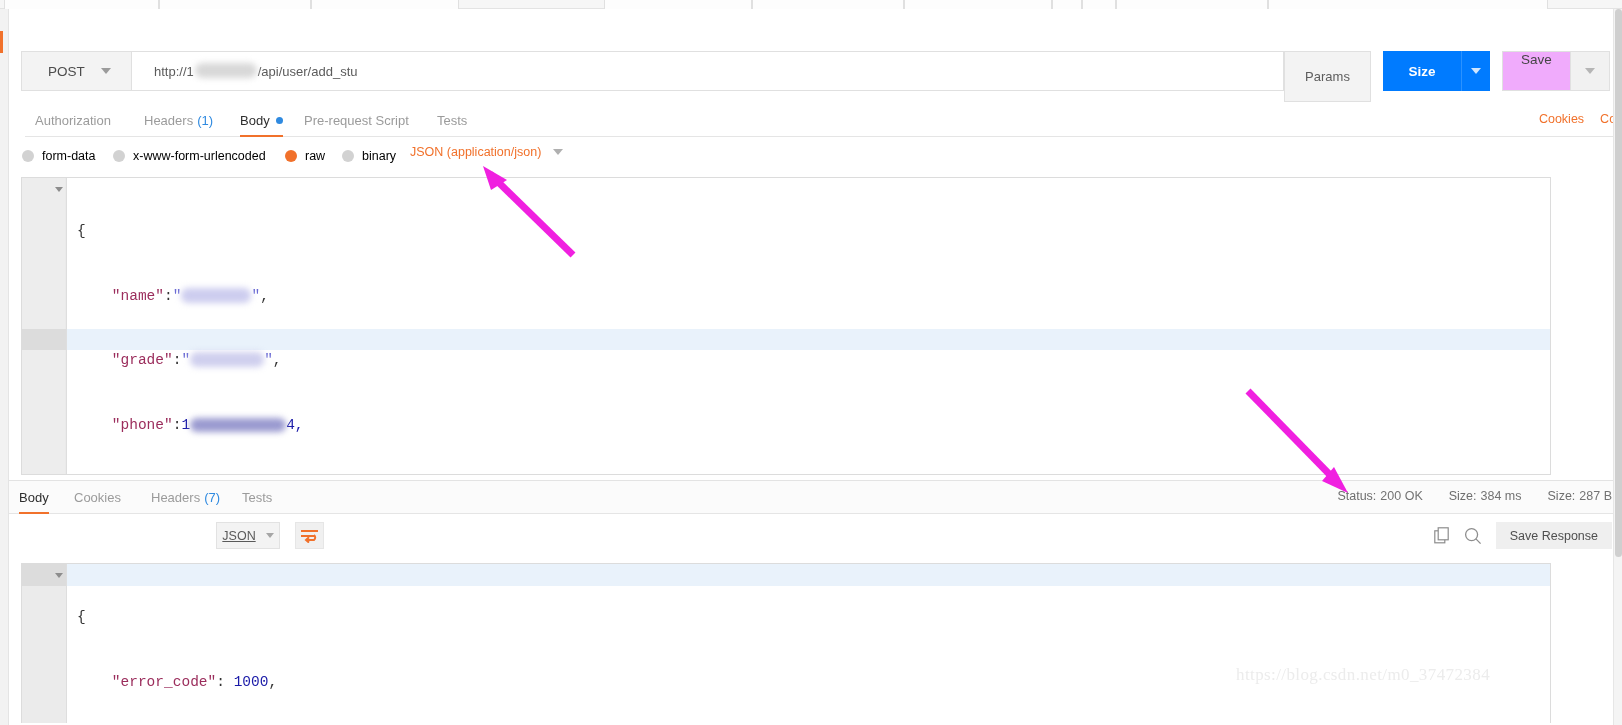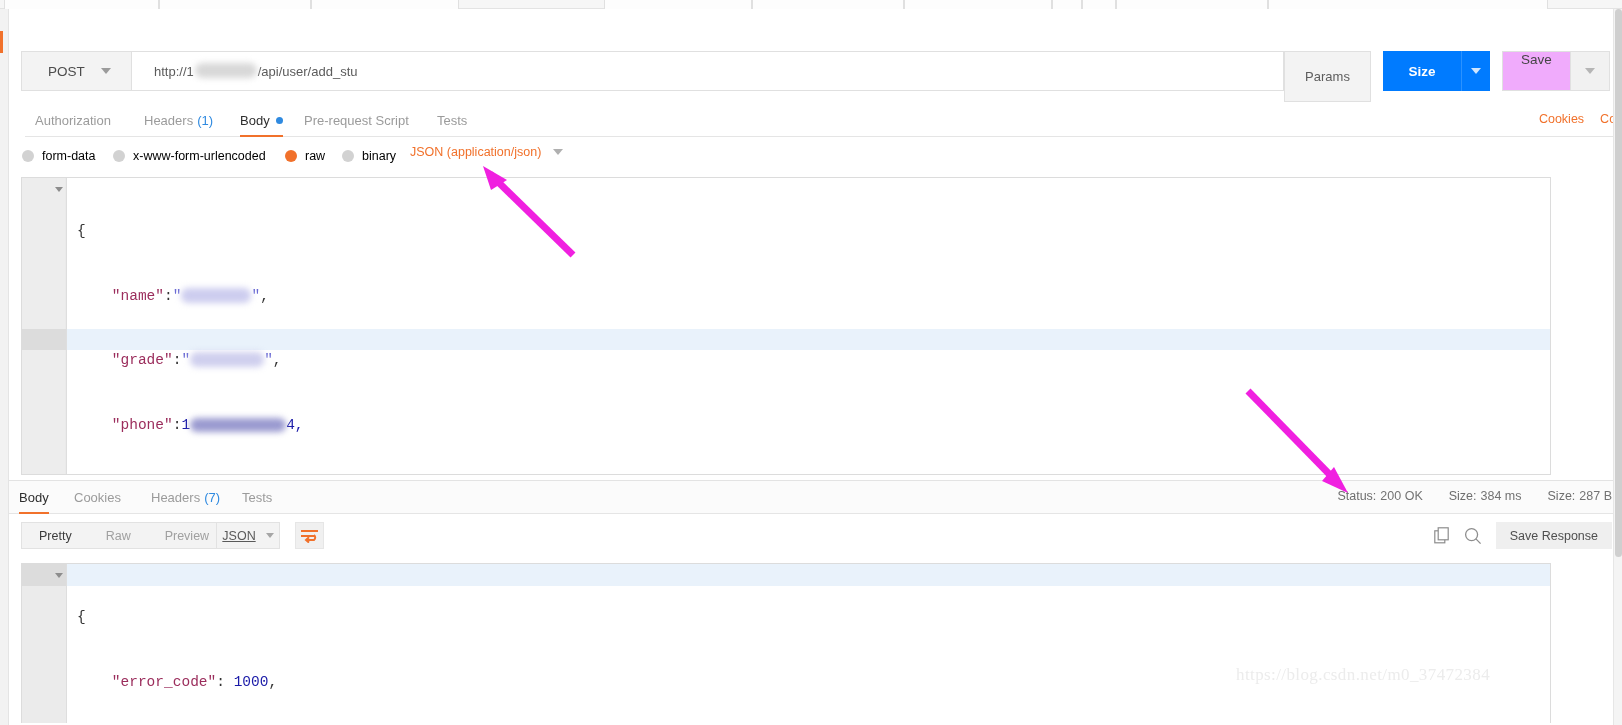--- a/index.html
+++ b/index.html
@@ -569,31 +569,20 @@
       <div class="rsptab" style="left:233px;">
         <span>Tests</span>
       </div>
 
       <div class="statusbar">
         <span class="grp"><span>Status:</span><span class="v">200 OK</span></span><span class="grp"><span>Size:</span><span class="v">384 ms</span></span><span class="grp"><span>Size:</span><span class="v">287 B</span></span>
       </div>
     </div>
 
     <div class="rtoolbar">
-      <div class="segbox">
-        <div class="seg active">
-            <span>Pretty</span>
-          </div>
-        <div class="seg">
-            <span>Raw</span>
-          </div>
-        <div class="seg">
-            <span>Preview</span>
-          </div>
-      </div>
       <div class="fmtdd">
         <span>JSON</span>
         <span class="fcar"></span>
       </div>
       <div class="wrapbtn">
         <svg width="17" height="14" viewBox="0 0 17 14">
           <rect x="0" y="1" width="17" height="2" fill="#f1712b"></rect>
           <rect x="0" y="6" width="14" height="2" fill="#f1712b"></rect>
           <path d="M13 6 a3.2 3.2 0 0 1 0 5 L6 11" stroke="#f1712b" stroke-width="2" fill="none"></path>
           <path d="M8 8.2 L5 11 L8 13.6" stroke="#f1712b" stroke-width="2" fill="none"></path>

